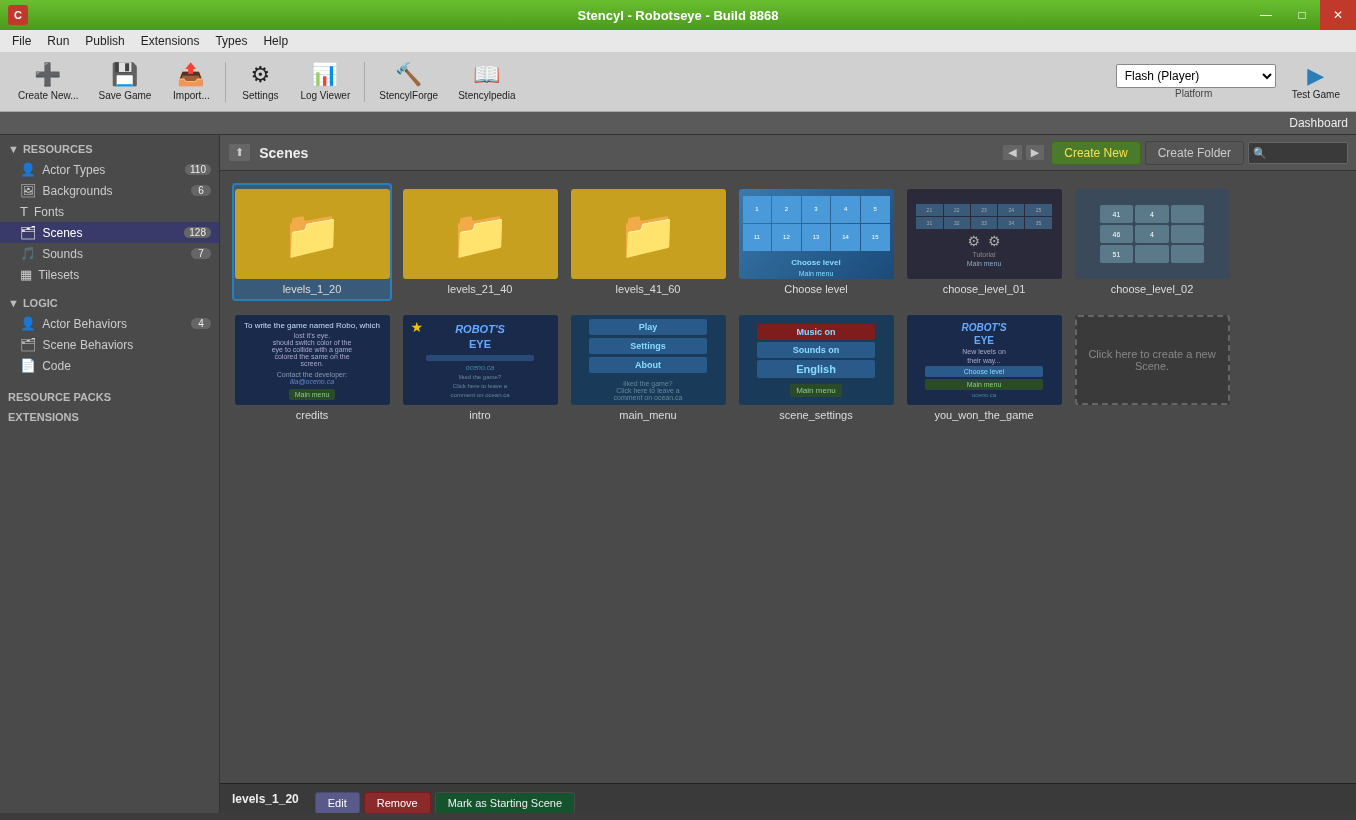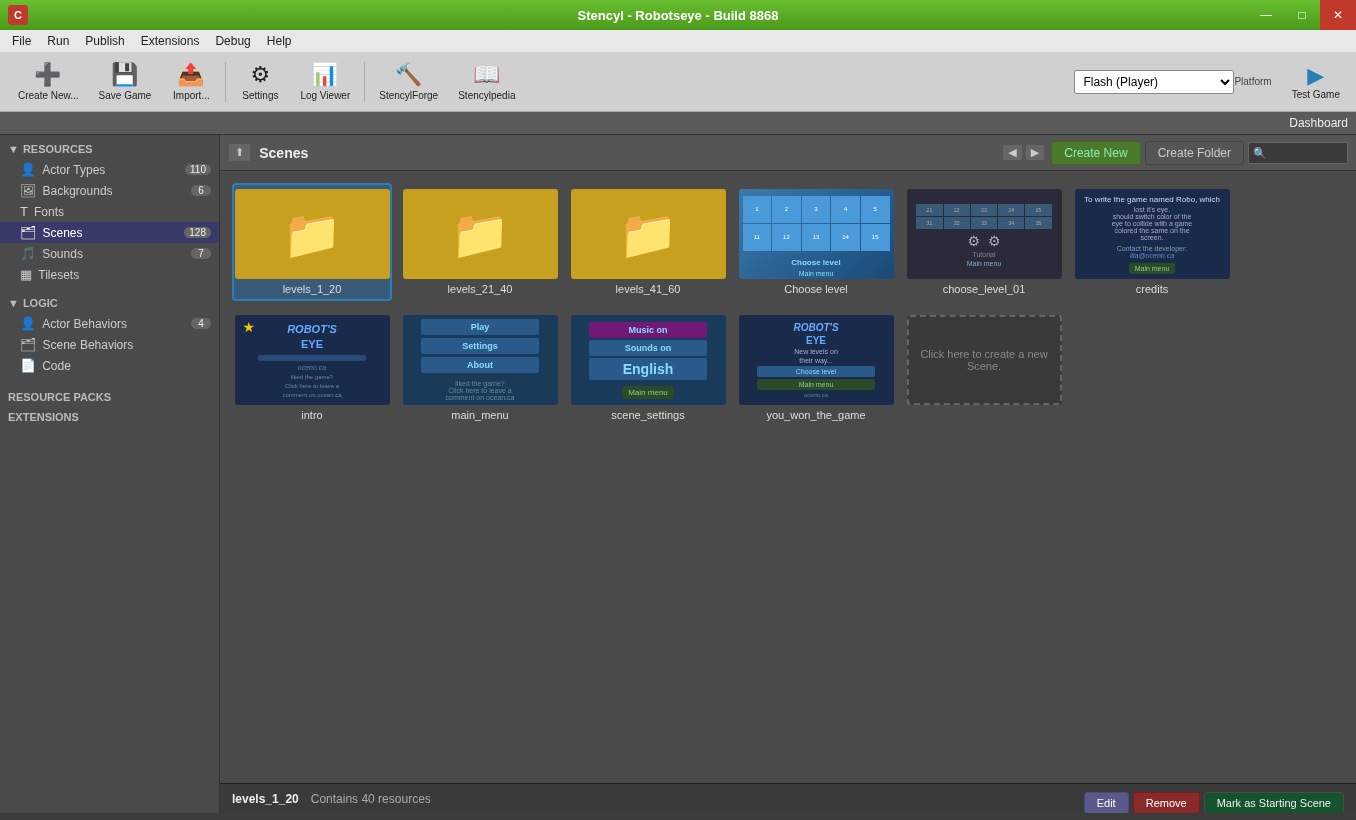--- a/index.html
+++ b/index.html
@@ -150,21 +150,21 @@
     }
     .back-btn {
       background: #666; border: 1px solid #555;
       color: #ccc; cursor: pointer; padding: 2px 6px;
       border-radius: 2px; font-size: 11px; margin-right: 8px;
     }
     .content-title {
       color: #eee; font-size: 14px; font-weight: bold; flex: 1;
     }
     .create-new-btn {
-      background: #4a7a2a; color: #86efac;
+      background: #4a7a2a; color: #fde047;
       border: 1px solid #3a6a1a; cursor: pointer;
       padding: 4px 12px; border-radius: 3px; font-size: 12px;
       margin-right: 4px;
     }
     .create-folder-btn {
       background: #555; color: #ccc;
       border: 1px solid #444; cursor: pointer;
       padding: 4px 12px; border-radius: 3px; font-size: 12px;
       margin-right: 4px;
     }
@@ -250,21 +250,21 @@
     <div class="win-btn">□</div>
     <div class="win-btn close">✕</div>
   </div>
 </div>
 
 <div id="menu-bar">
   <div class="menu-item">File</div>
   <div class="menu-item">Run</div>
   <div class="menu-item">Publish</div>
   <div class="menu-item">Extensions</div>
-  <div class="menu-item">Debug</div>
+  <div class="menu-item">Types</div>
   <div class="menu-item">Help</div>
 </div>
 
 <div id="toolbar">
   <div class="toolbar-btn">
     <div class="tb-icon">➕</div>
     <span>Create New...</span>
   </div>
   <div class="toolbar-btn">
     <div class="tb-icon">💾</div>
@@ -287,21 +287,21 @@
   <div class="toolbar-btn">
     <div class="tb-icon">🔨</div>
     <span>StencylForge</span>
   </div>
   <div class="toolbar-btn">
     <div class="tb-icon">📖</div>
     <span>Stencylpedia</span>
   </div>
   <div class="toolbar-spacer"></div>
   <div class="toolbar-right">
-    <div style="display:flex;flex-direction:row;align-items:center;">
+    <div style="display:flex;flex-direction:column;align-items:center;">
       <select class="platform-select">
         <option>Flash (Player)</option>
         <option>Android</option>
         <option>iOS</option>
         <option>HTML5</option>
         <option>Desktop</option>
       </select>
       <span class="platform-label">Platform</span>
     </div>
     <div class="test-game-btn">
@@ -445,20 +445,36 @@
           <div style="display:flex;gap:8px;align-items:center;font-size:14px;">
             <span style="color:#aaa;">⚙</span>
               <span style="color:#aaa;">⚙</span>
           </div>
           <div style="color:#888;font-size:7px;">Tutorial</div>
           <div style="color:#88aacc;font-size:7px;">Main menu</div>
         </div>
         <span class="grid-label">choose_level_01</span>
       </div>
 
+      <div class="grid-item">
+        <div class="grid-thumb" style="background:#3a4a5a;display:flex;flex-direction:column;align-items:center;justify-content:center;gap:2px;">
+          <div style="display:grid;grid-template-columns:repeat(3,1fr);gap:2px;width:70%;padding:2px;">
+            <div style="background:#5a7a8a;font-size:7px;color:white;display:flex;align-items:center;justify-content:center;height:18px;border-radius:2px;">41</div>
+            <div style="background:#5a7a8a;font-size:7px;color:white;display:flex;align-items:center;justify-content:center;height:18px;border-radius:2px;">4</div>
+            <div style="background:#5a7a8a;font-size:7px;color:white;display:flex;align-items:center;justify-content:center;height:18px;border-radius:2px;"></div>
+            <div style="background:#5a7a8a;font-size:7px;color:white;display:flex;align-items:center;justify-content:center;height:18px;border-radius:2px;">46</div>
+            <div style="background:#5a7a8a;font-size:7px;color:white;display:flex;align-items:center;justify-content:center;height:18px;border-radius:2px;">4</div>
+            <div style="background:#5a7a8a;font-size:7px;color:white;display:flex;align-items:center;justify-content:center;height:18px;border-radius:2px;"></div>
+            <div style="background:#5a7a8a;font-size:7px;color:white;display:flex;align-items:center;justify-content:center;height:18px;border-radius:2px;">51</div>
+            <div style="background:#5a7a8a;font-size:7px;color:white;display:flex;align-items:center;justify-content:center;height:18px;border-radius:2px;"></div>
+            <div style="background:#5a7a8a;font-size:7px;color:white;display:flex;align-items:center;justify-content:center;height:18px;border-radius:2px;"></div>
+          </div>
+        </div>
+        <span class="grid-label">choose_level_02</span>
+      </div>
 
       <div class="grid-item">
         <div class="grid-thumb" style="background:#1a2a4a;display:flex;flex-direction:column;align-items:center;justify-content:center;padding:4px;font-size:7px;color:#aac;text-align:center;">
           <div style="margin-bottom:2px;font-size:8px;color:#ccddff;">To write the game named Robo, which</div>
           <div>lost it's eye.</div>
           <div>should switch color of the</div>
           <div>eye to collide with a game</div>
           <div>colored the same on the</div>
           <div>screen.</div>
           <div style="margin-top:4px;color:#8899bb;">Contact the developer:</div>
@@ -487,23 +503,23 @@
           <div style="background:#2a5a8a;width:80%;padding:3px;text-align:center;color:#88ddff;font-size:9px;font-weight:bold;border-radius:2px;">Play</div>
           <div style="background:#2a5a8a;width:80%;padding:3px;text-align:center;color:#88ddff;font-size:9px;font-weight:bold;border-radius:2px;">Settings</div>
           <div style="background:#2a5a8a;width:80%;padding:3px;text-align:center;color:#88ddff;font-size:9px;font-weight:bold;border-radius:2px;">About</div>
           <div style="margin-top:4px;color:#668899;font-size:7px;text-align:center;">liked the game?<br>Click here to leave a<br>comment on ocean.ca</div>
         </div>
         <span class="grid-label">main_menu</span>
       </div>
 
       <div class="grid-item">
         <div class="grid-thumb" style="background:#1a3a5a;display:flex;flex-direction:column;align-items:center;justify-content:center;gap:2px;padding:4px;">
-          <div style="background:#701a75;width:80%;padding:3px;text-align:center;color:#88ddff;font-size:9px;font-weight:bold;border-radius:2px;">Music on</div>
+          <div style="background:#7f1d1d;width:80%;padding:3px;text-align:center;color:#88ddff;font-size:9px;font-weight:bold;border-radius:2px;">Music on</div>
           <div style="background:#2a5a8a;width:80%;padding:3px;text-align:center;color:#88ddff;font-size:9px;font-weight:bold;border-radius:2px;">Sounds on</div>
-          <div style="background:#2a5a8a;width:80%;padding:3px;text-align:center;color:#88ddff;font-size:14px;font-weight:bold;border-radius:2px;">English</div>
+          <div style="background:#2a5a8a;width:80%;padding:3px;text-align:center;color:#88ddff;font-size:11px;font-weight:bold;border-radius:2px;">English</div>
           <div style="background:#2a4a2a;padding:2px 6px;border-radius:2px;color:#88cc88;font-size:8px;margin-top:4px;">Main menu</div>
         </div>
         <span class="grid-label">scene_settings</span>
       </div>
 
       <div class="grid-item">
         <div class="grid-thumb" style="background:#1a2a4a;display:flex;flex-direction:column;align-items:center;justify-content:center;gap:2px;padding:4px;">
           <div style="color:#6af;font-size:10px;font-weight:bold;font-style:italic;">ROBOT'S</div>
           <div style="color:#6af;font-size:10px;font-weight:bold;">EYE</div>
           <div style="color:#aac;font-size:7px;">New levels on</div>
@@ -519,19 +535,18 @@
         <div class="grid-thumb new-scene-placeholder">
           <span>Click here to create a new Scene.</span>
         </div>
         <span class="grid-label"></span>
       </div>
 
     </div>
 
     <div id="status-bar">
       <span class="status-name">levels_1_20</span>
-      <span class="status-info">Contains 40 resources</span>
       <button class="status-btn btn-edit">Edit</button>
       <button class="status-btn btn-remove">Remove</button>
       <button class="status-btn btn-mark">Mark as Starting Scene</button>
     </div>
   </div>
 </div>
 
 </body></html>

